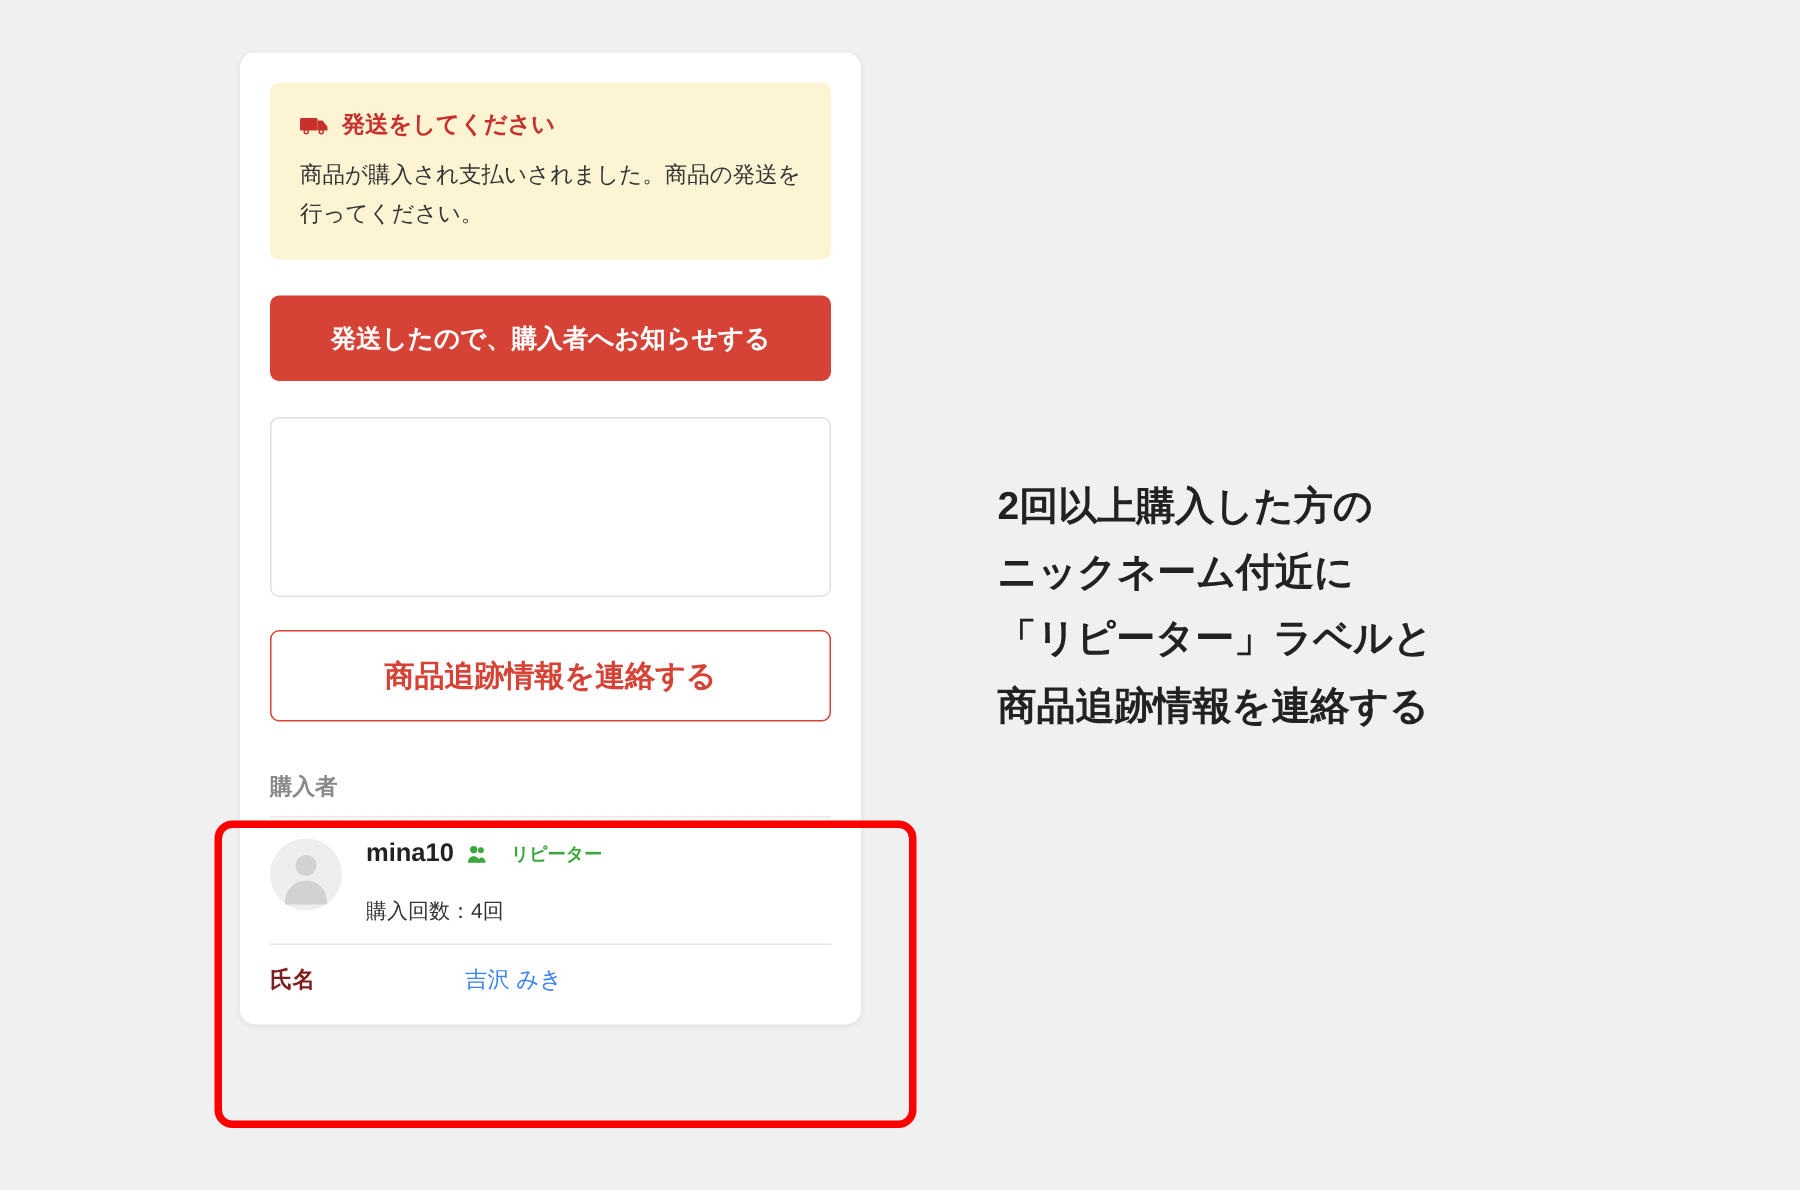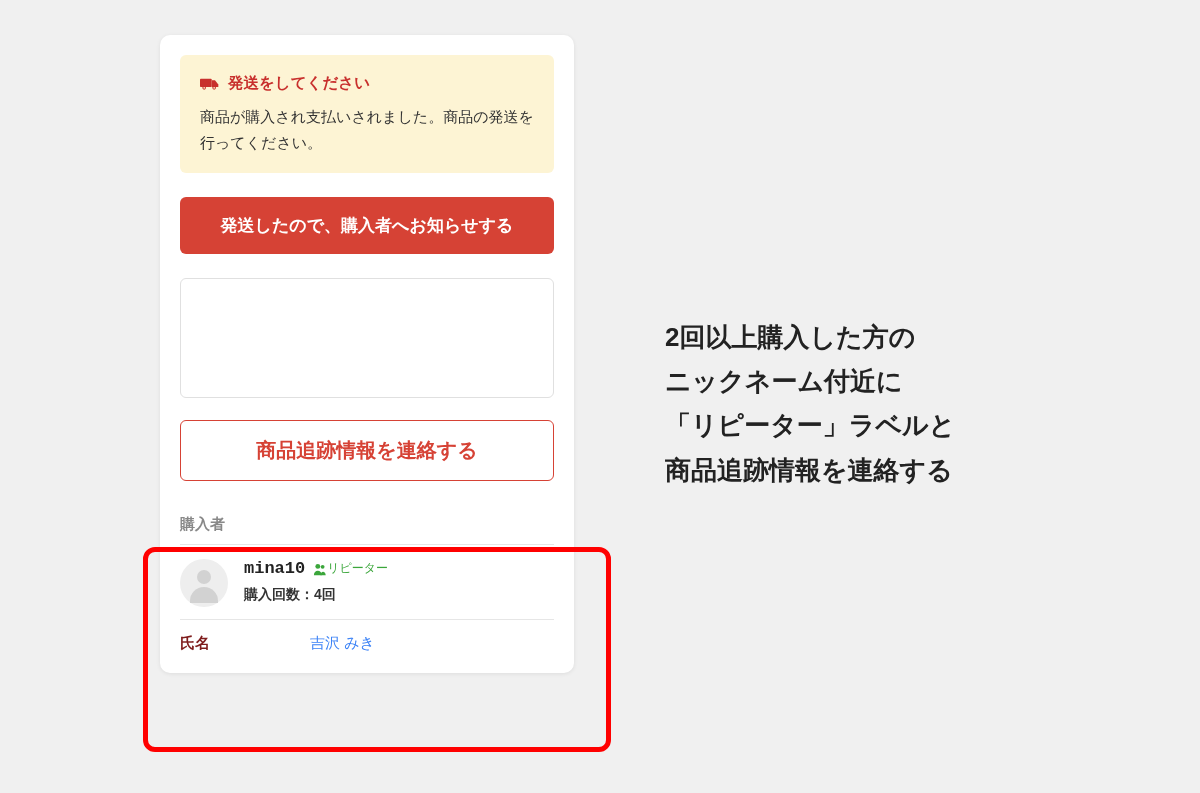--- a/index.html
+++ b/index.html
@@ -135,38 +135,37 @@
     .buyer-top {
       display: flex;
       align-items: center;
       gap: 8px;
       flex-wrap: wrap;
     }
     .nickname {
       font-size: 17px;
       font-weight: 700;
       color: #222;
-      font-family: Liberation Mono, monospace;
     }
     .repeater-badge {
       display: inline-flex;
       align-items: center;
-      gap: 0;
+      gap: 16px;
       color: #3ba63b;
       font-size: 12px;
-      font-weight: 400;
+      font-weight: 700;
     }
     .people-icon {
       width: 14px;
       height: 14px;
     }
     .purchase-count {
-      margin-top: 8px;
+      margin-top: 20px;
       font-size: 14px;
-      font-weight: 700;
+      font-weight: 400;
       color: #333;
     }
     .info-row {
       display: flex;
       padding: 14px 0 0 0;
       font-size: 15px;
     }
     .info-label {
       width: 130px;
       color: #7f1d1d;

